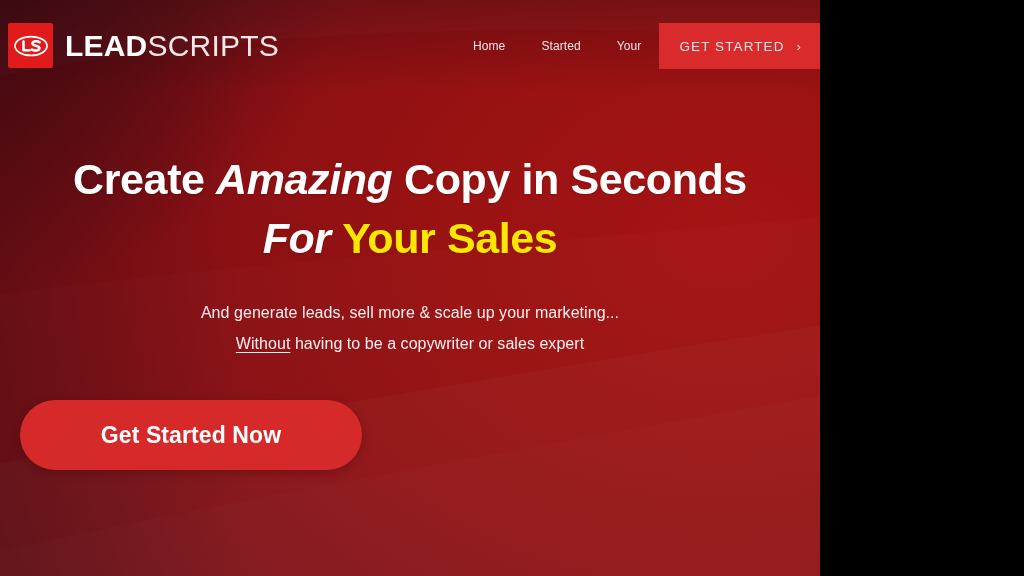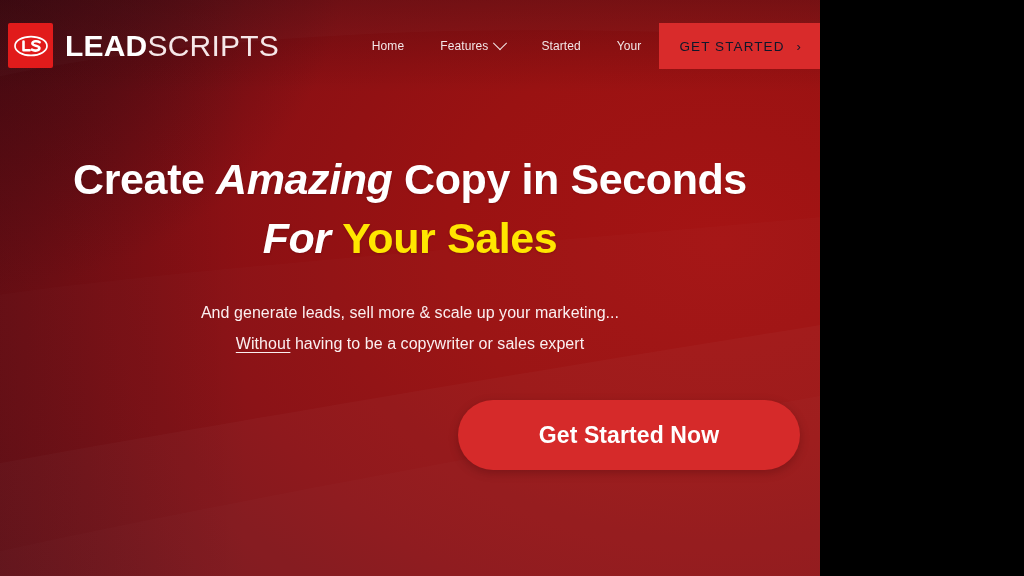--- a/index.html
+++ b/index.html
@@ -114,21 +114,21 @@
   .chev {
     display: inline-block;
     width: 9px;
     height: 9px;
     border-right: 1.4px solid #f3e6e7;
     border-bottom: 1.4px solid #f3e6e7;
     transform: rotate(45deg) translate(-2px, -2px);
   }
   .nav-cta {
     background: #d92b2b;
-    color: #0f172a;
+    color: #e5e5e5;
     font-size: 13.5px;
     font-weight: 400;
     letter-spacing: 1.1px;
     height: 46px;
     display: flex;
     align-items: center;
     gap: 12px;
     padding: 0 18px 0 20px;
     cursor: pointer;
     white-space: nowrap;
@@ -173,21 +173,21 @@
     letter-spacing: .05px;
   }
   .sub u {
     text-decoration: underline;
     text-underline-offset: 3px;
   }
 
   .cta-wrap {
     margin-top: 40px;
     display: flex;
-    justify-content: flex-end;
+    justify-content: flex-start;
   }
   .cta-btn {
     background: #d62a2a;
     color: #ffffff;
     font-size: 23px;
     font-weight: 700;
     letter-spacing: .1px;
     border: none;
     border-radius: 44px;
     width: 342px;
@@ -230,24 +230,20 @@
         <span class="brand-lead">LEAD</span>
           <span class="brand-scripts">SCRIPTS</span>
       </div>
     </div>
 
     <nav class="nav">
       <a class="nav-link">
         <span>Home</span>
       </a>
       <a class="nav-link">
-        <span>Features</span>
-        <span class="chev"></span>
-      </a>
-      <a class="nav-link">
         <span>Started</span>
       </a>
       <a class="nav-link">
         <span>Your</span>
       </a>
       <div class="nav-cta">
         <span>GET STARTED</span>
         <span class="arrow">›</span>
       </div>
     </nav>

